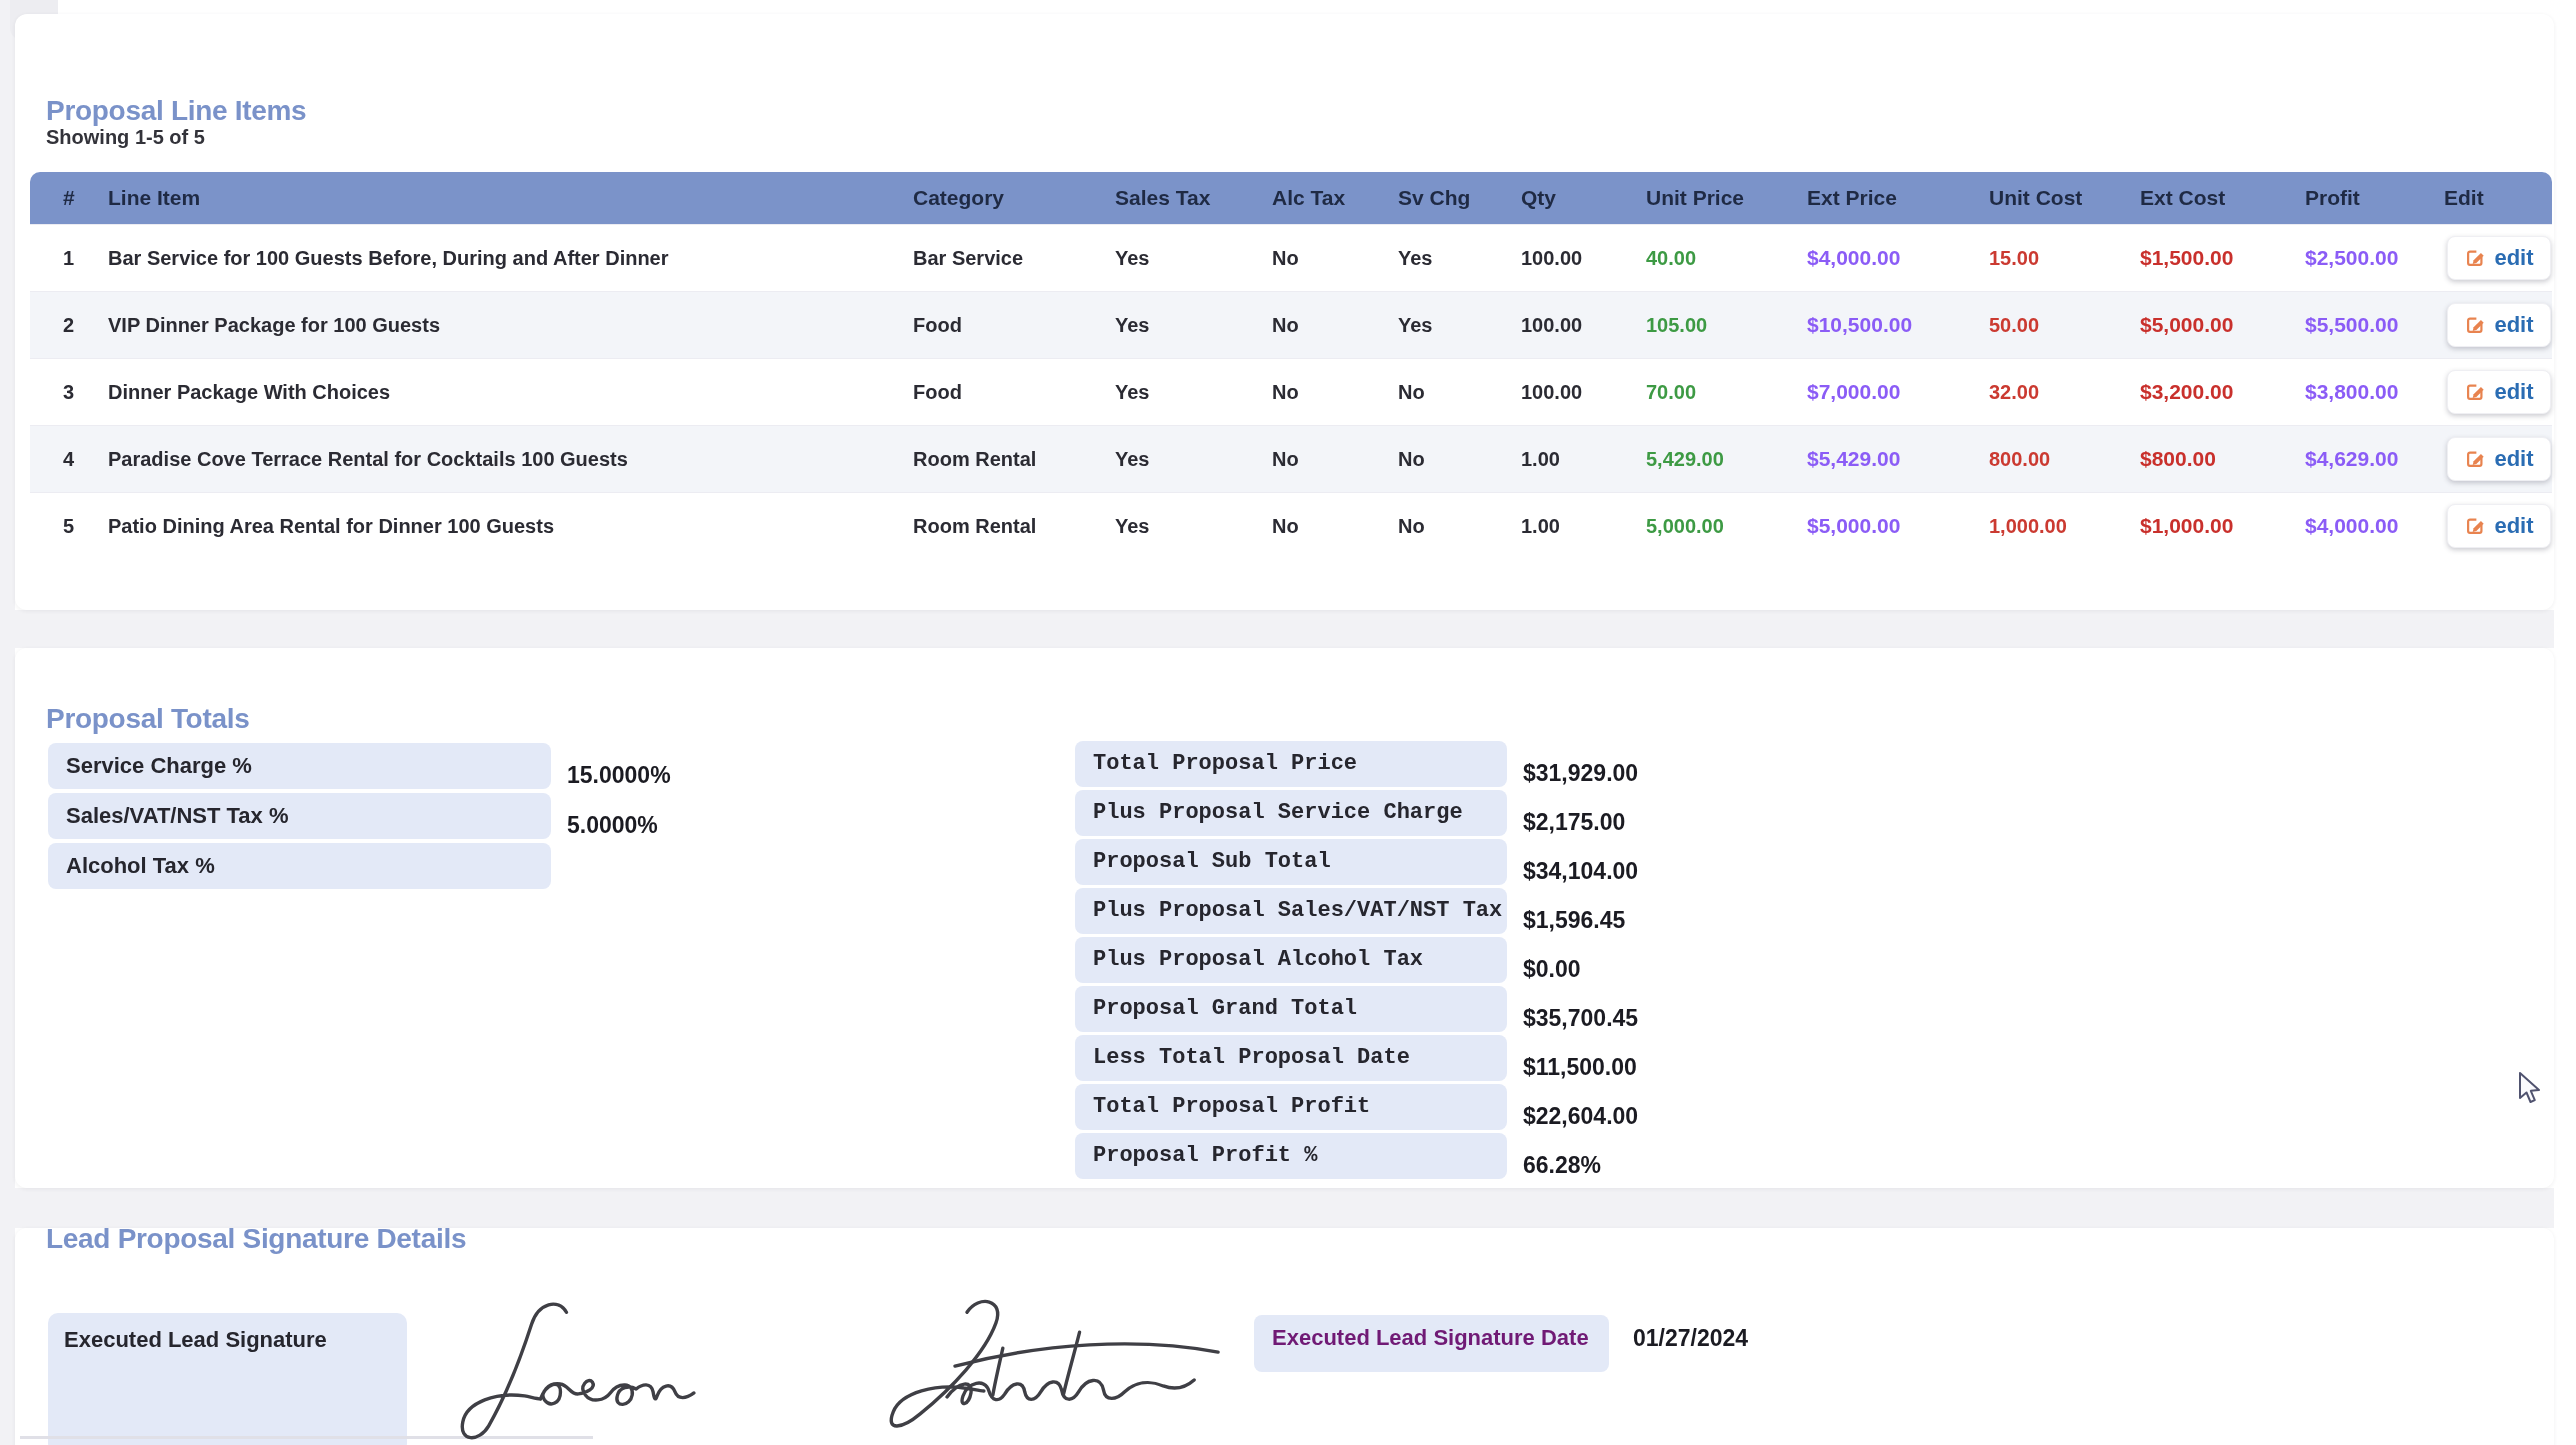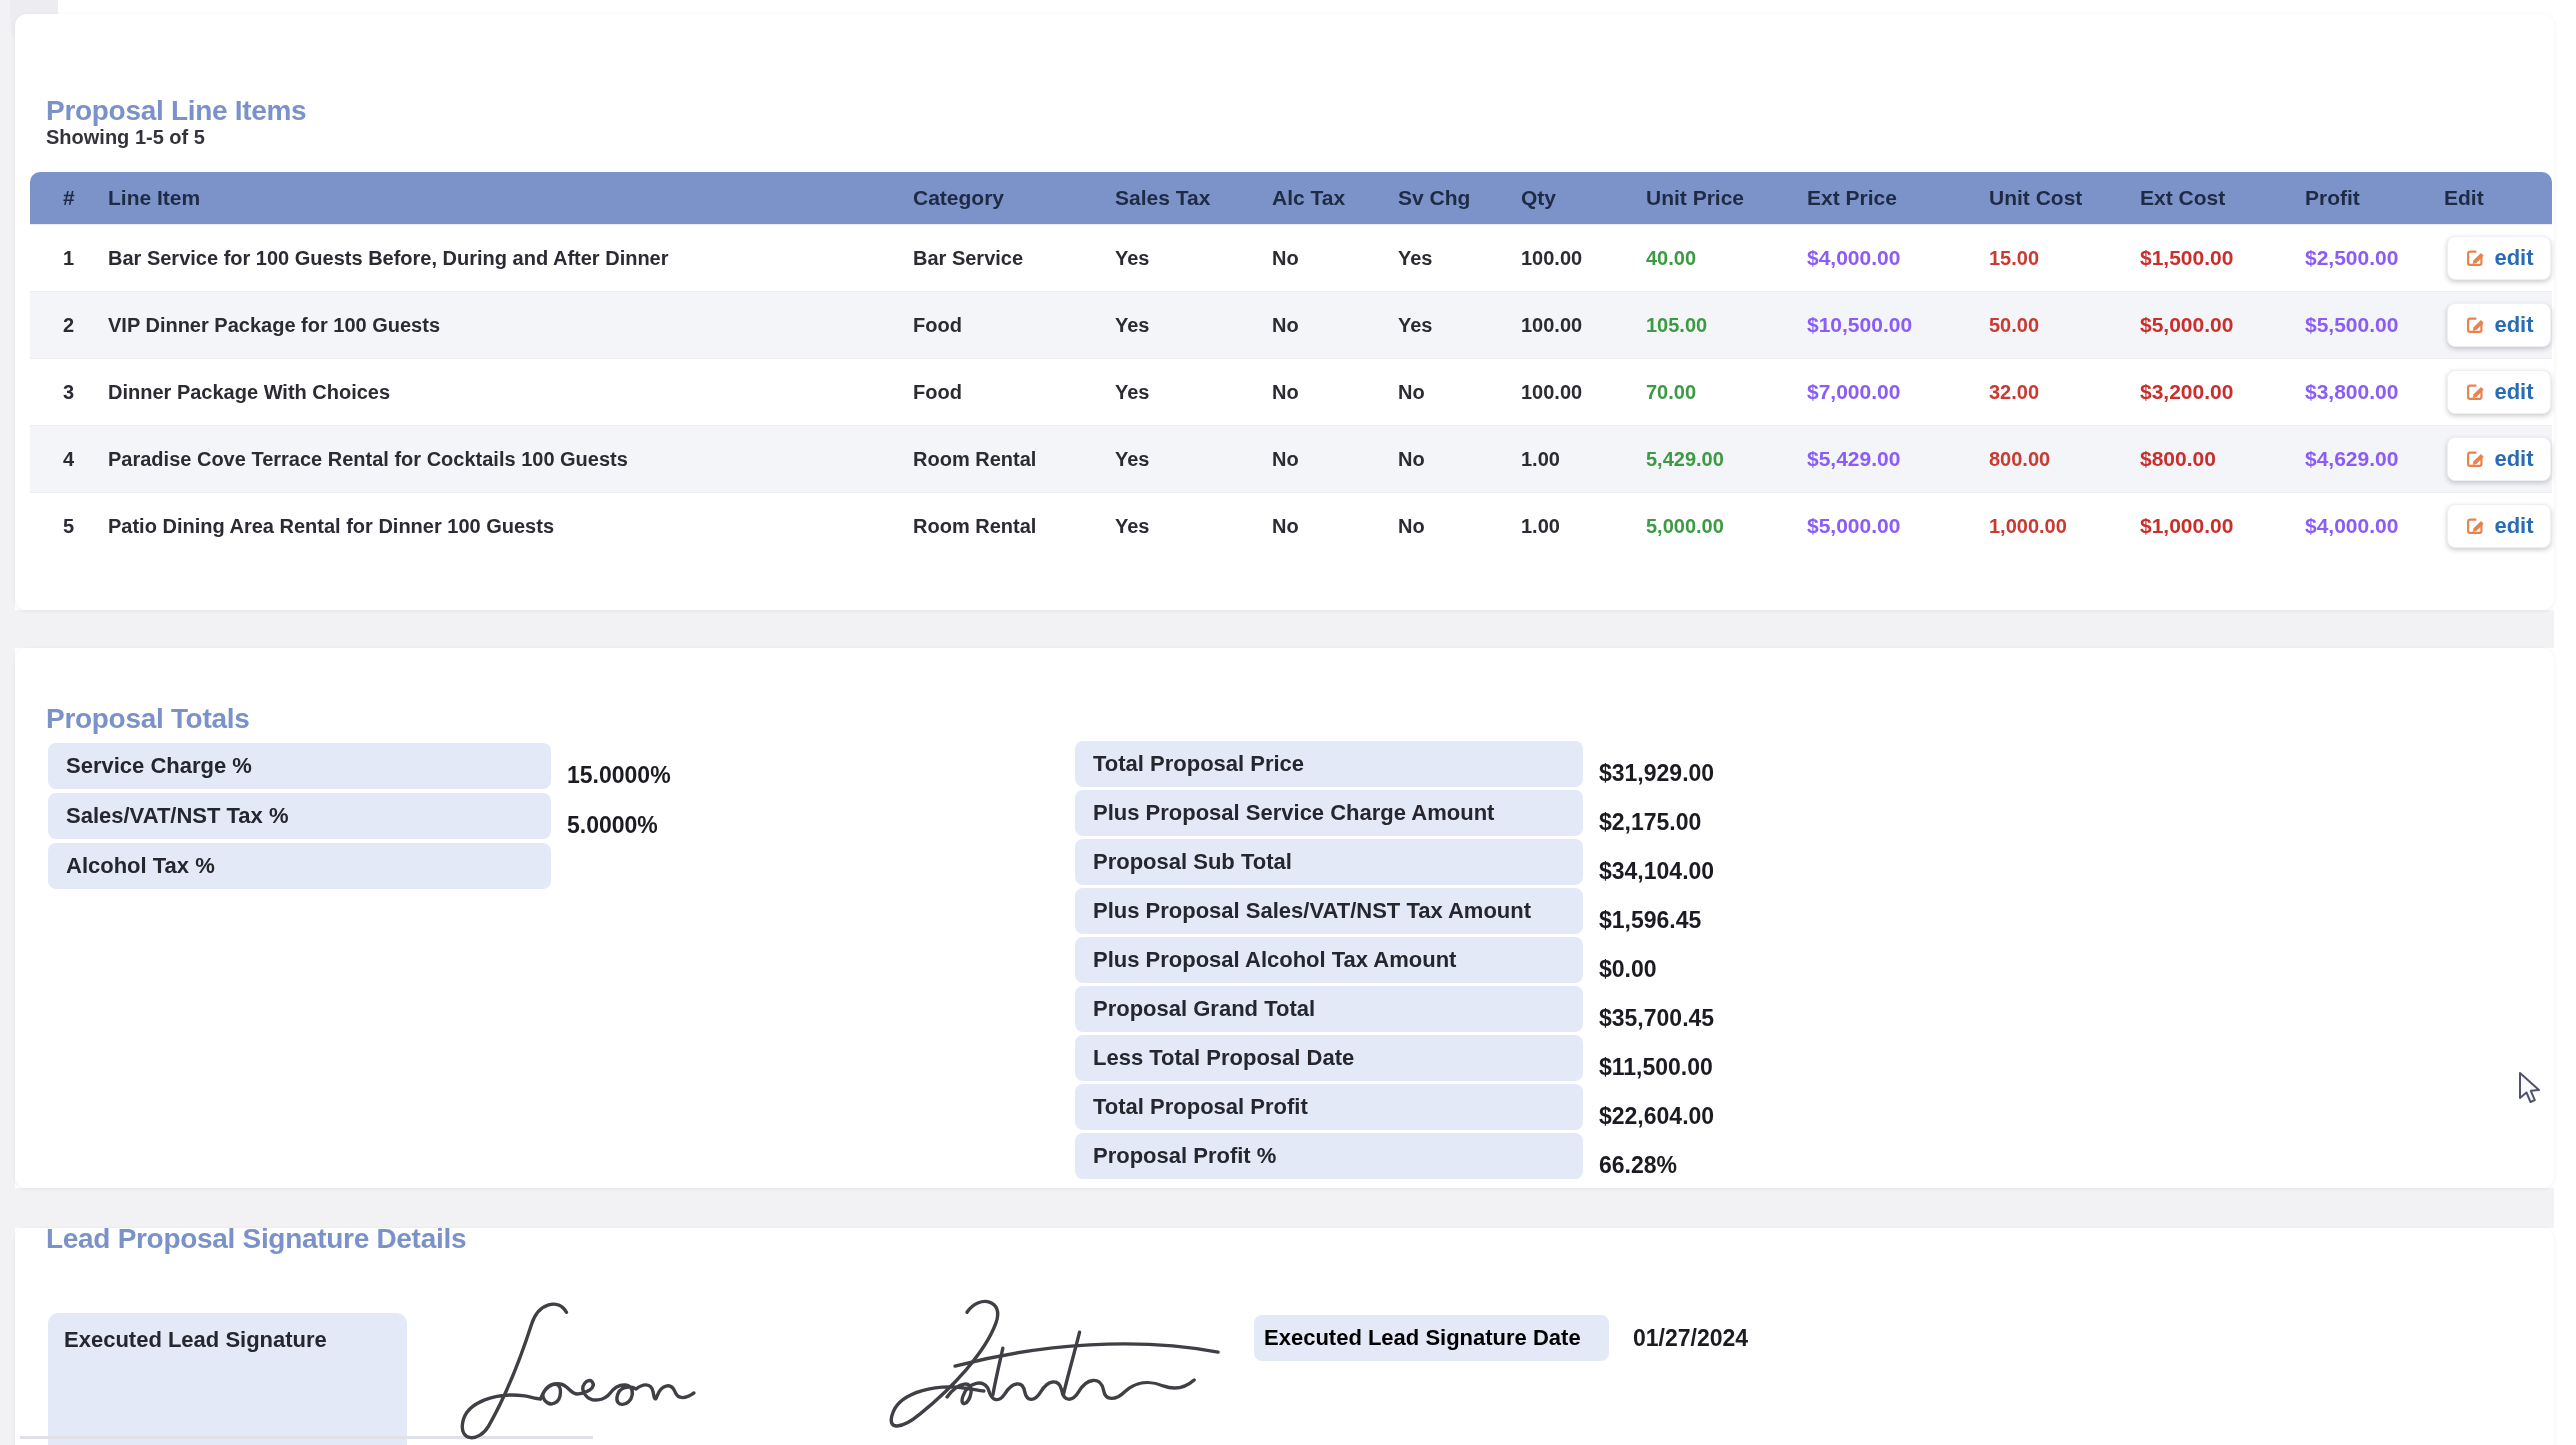--- a/index.html
+++ b/index.html
@@ -38,29 +38,29 @@
     background:#ffffff;border:1px solid #efeff3;border-radius:8px;box-shadow:0 2px 5px rgba(50,50,70,0.25);cursor:pointer;}
   .edit-btn span{font-size:22px;font-weight:700;color:#2a6cb3;}
   
   .totals-col{position:absolute;display:flex;flex-direction:column;gap:4px;}
   .totals-left{left:48px;top:743px;}
   .totals-right{left:1075px;top:741px;gap:3px;}
   .totals-row{display:flex;align-items:flex-end;}
   .pill{height:46px;line-height:46px;background:#e3e9f7;border-radius:8px;padding-left:18px;
         font-size:22px;font-weight:700;color:#26262e;box-sizing:border-box;}
   .totals-left .pill{width:503px;}
-  .totals-right .pill{width:508px;}
+  .totals-right .pill{width:432px;font-family:Liberation Mono, monospace;}
   .totals-val{margin-left:16px;font-size:23px;font-weight:700;color:#1b1b22;white-space:nowrap;}
   
   .sig-label-pill{position:absolute;left:48px;top:1313px;width:359px;height:140px;background:#e3e9f7;border-radius:10px;
         box-sizing:border-box;padding:14px 0 0 16px;font-size:22px;font-weight:700;color:#26262e;}
   .sig-underline{position:absolute;left:20px;top:1436px;width:573px;height:3px;background:#e0e0e7;}
   .sig-svg{position:absolute;left:409px;top:1296px;}
-  .date-pill{position:absolute;left:1254px;top:1315px;width:355px;height:46px;line-height:46px;background:#e3e9f7;
-        border-radius:8px;box-sizing:border-box;padding-left:10px;font-size:22px;font-weight:700;color:#000000;}
+  .date-pill{position:absolute;left:1254px;top:1315px;width:355px;height:57px;line-height:46px;background:#e3e9f7;
+        border-radius:8px;box-sizing:border-box;padding-left:18px;font-size:22px;font-weight:700;color:#701a75;}
   .date-val{position:absolute;left:1633px;top:1315px;height:46px;line-height:46px;font-size:23px;font-weight:700;color:#1b1b22;}
   .cursor{position:absolute;left:2516px;top:1071px;}
 </style>
 </head>
 <body>
 
 <div class="left-strip"></div>
 <div class="top-notch"></div>
 <div class="gap-band gap1"></div>
 <div class="gap-band gap2"></div>

